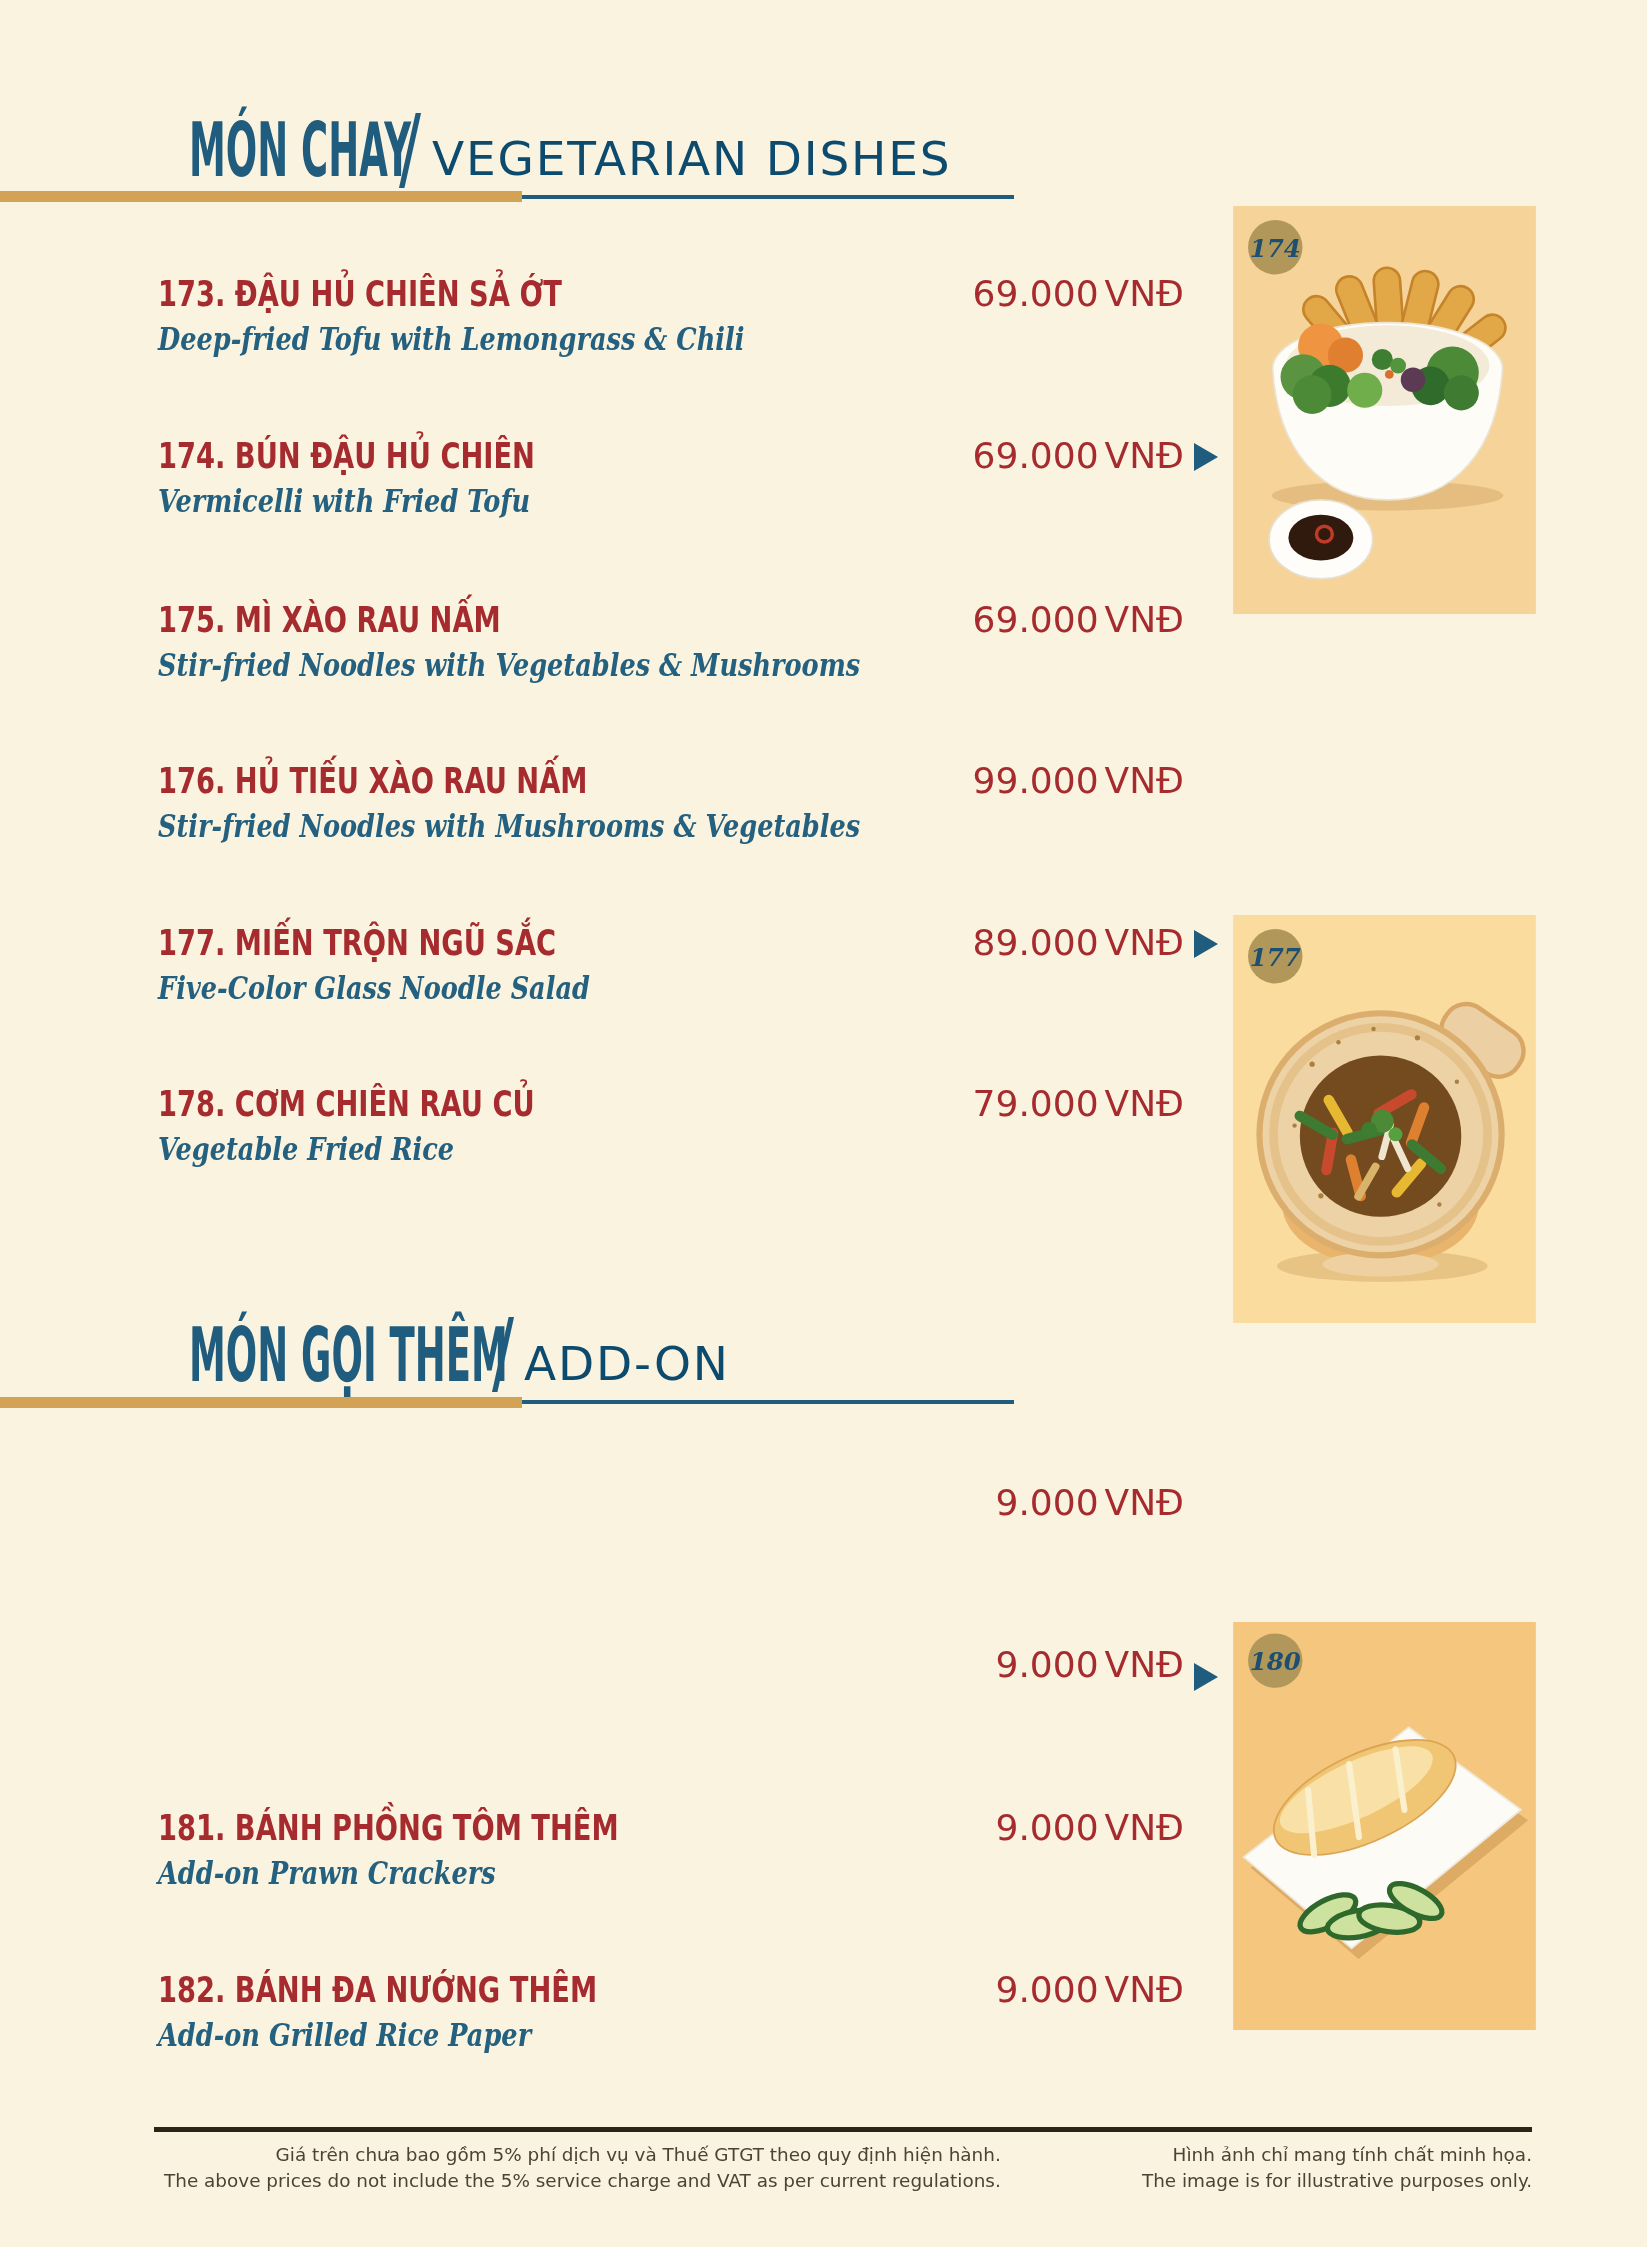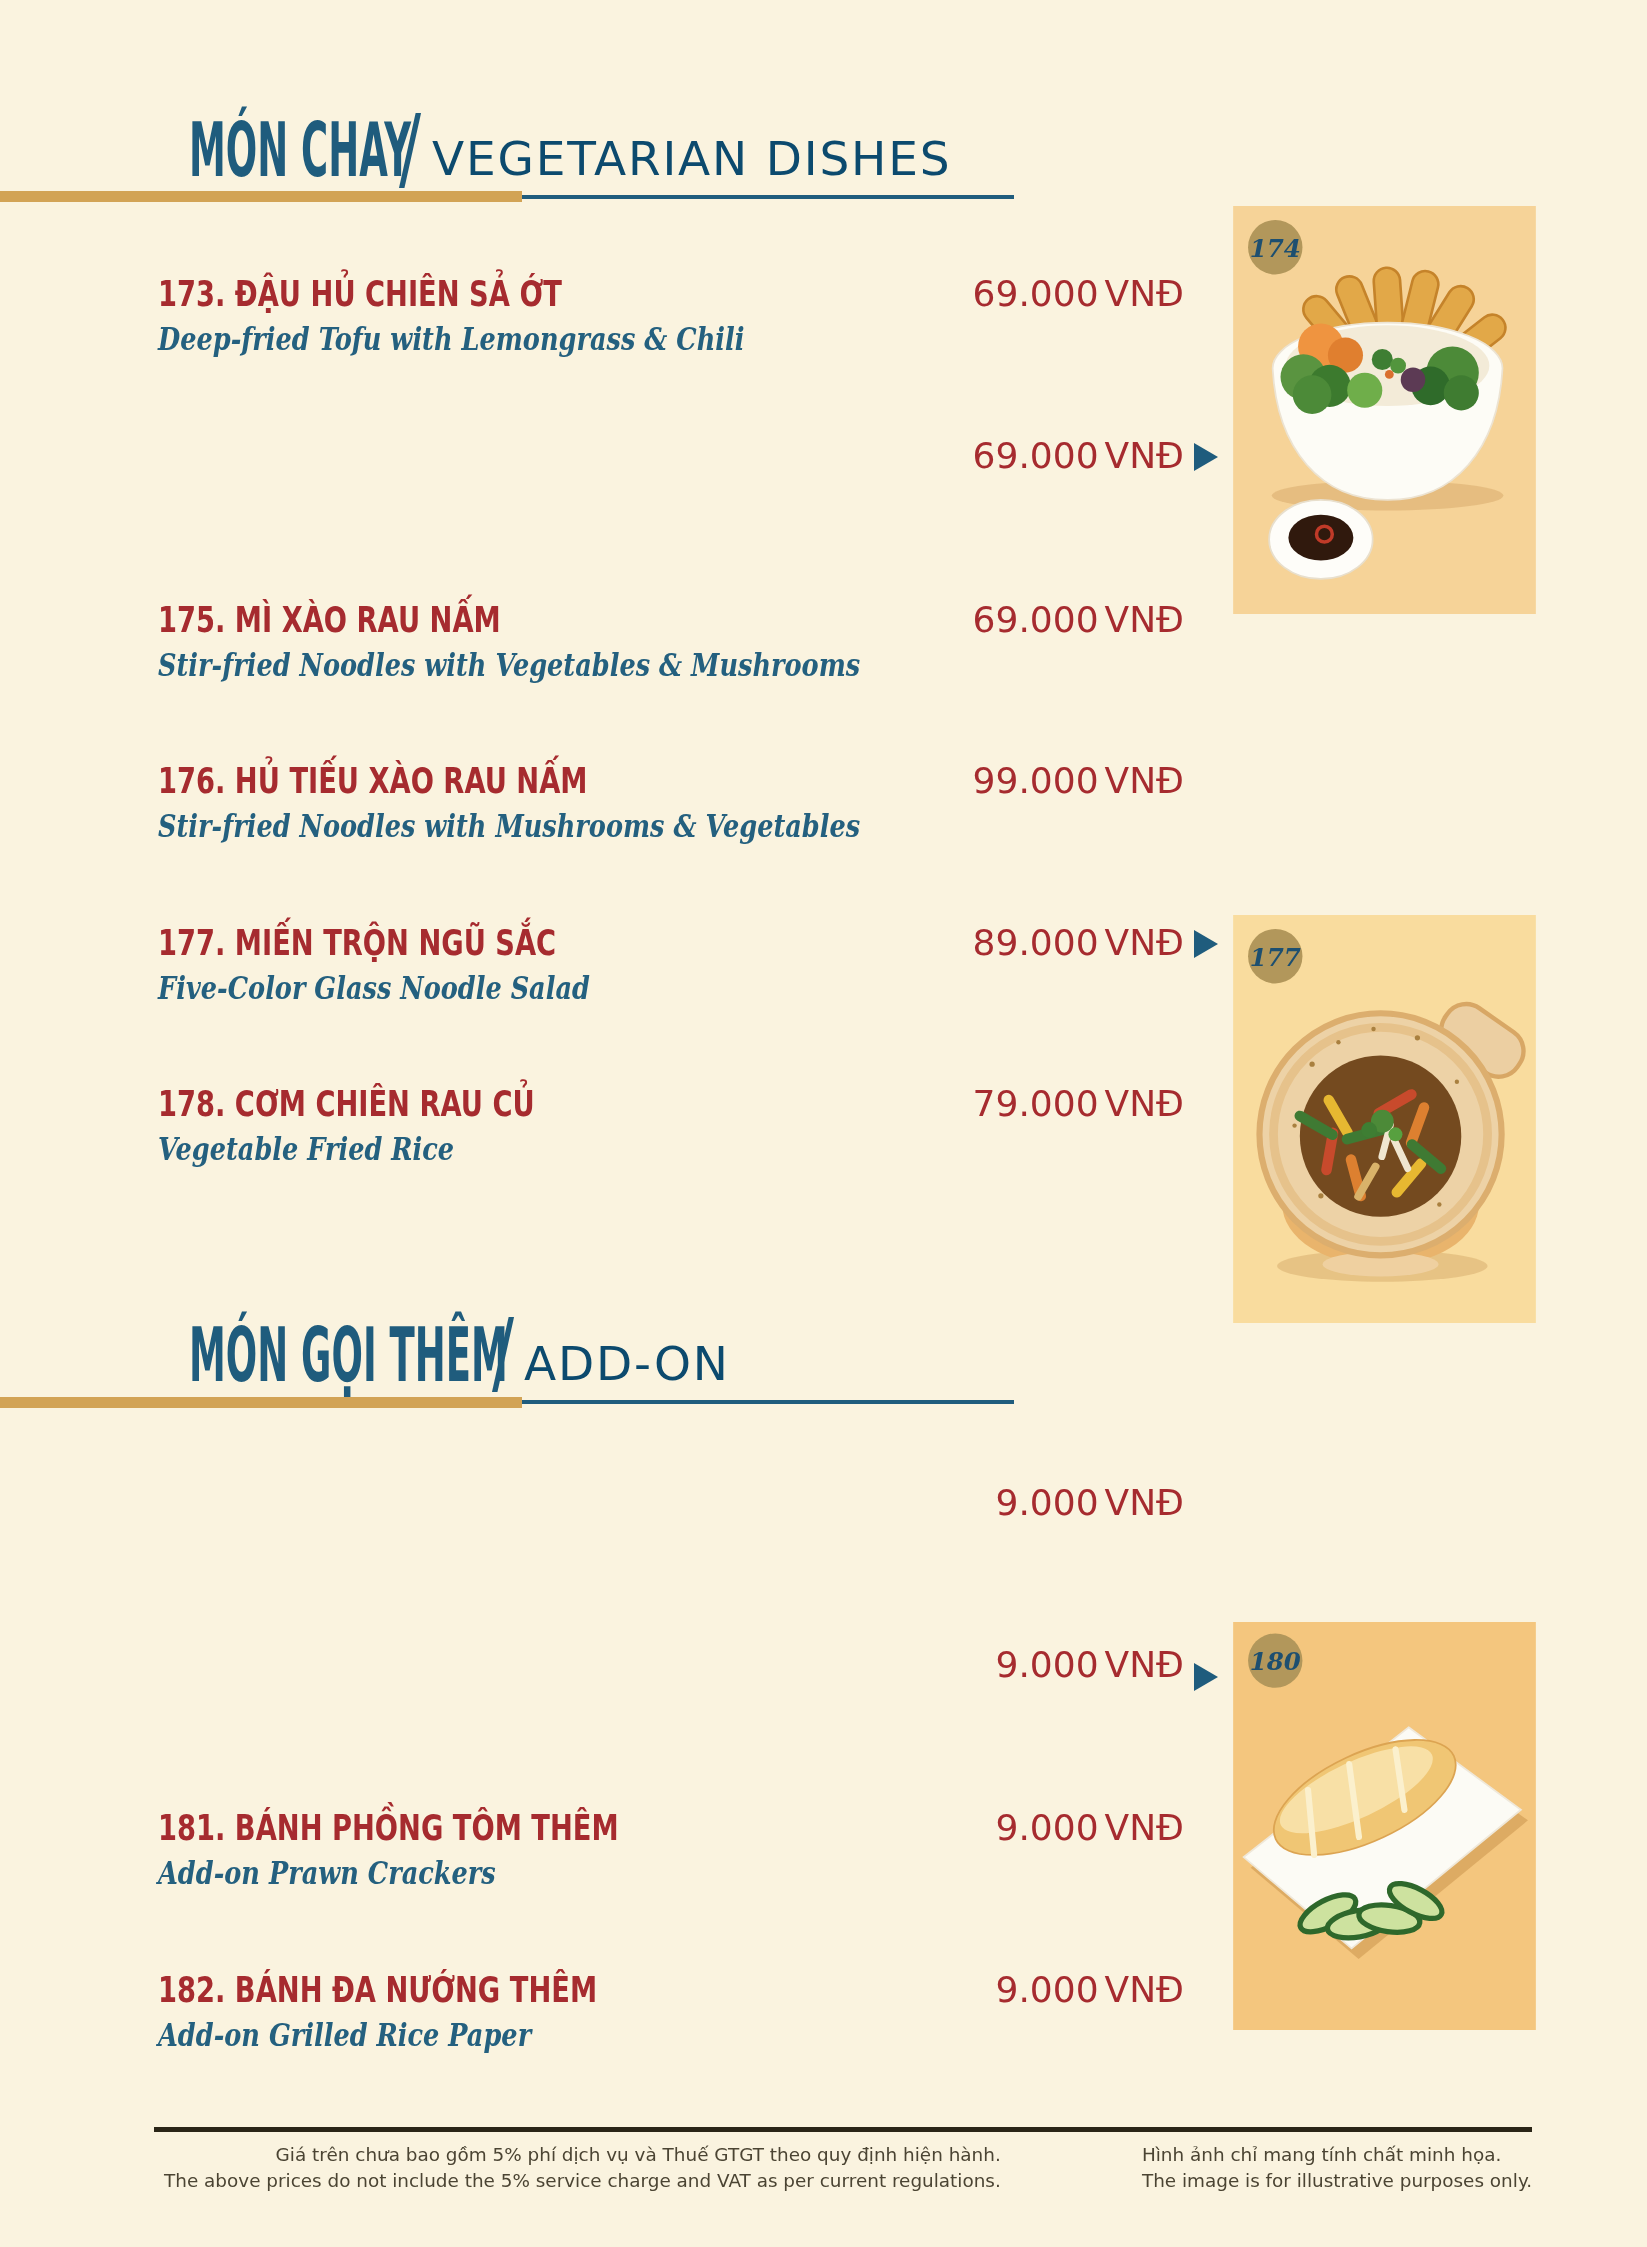--- a/index.html
+++ b/index.html
@@ -31,41 +31,45 @@
   .arrow{position:absolute;width:0;height:0;border-left:24px solid #1f5c7d;
         border-top:14px solid transparent;border-bottom:14px solid transparent;}
 
   .photo{position:absolute;left:1233px;width:303px;height:408px;}
   .photo svg{display:block;}
 
   
   .footer-rule{position:absolute;left:154px;top:2127px;width:1378px;height:5.3px;background:#2a2517;}
   .footer{position:absolute;top:2142px;font-size:18.4px;line-height:25.5px;color:#4b4433;}
   .footer.left{left:164px;text-align:right;}
-  .footer.right{right:116px;text-align:left;}
+  .footer.right{right:116px;text-align:right;}
 </style>
 </head>
 <body>
 
 <div class="page">
 
   <div class="h-vi" style="top:113px">MÓN CHAY</div>
   <div class="h-slash" style="left:399px;top:103px">/</div>
   <div class="h-en" style="left:432px;top:135px">VEGETARIAN DISHES</div>
   <div class="bar-gold" style="top:191px"></div>
   <div class="bar-line" style="top:195px"></div>
 
   <div class="item" style="top:274px">
     <div class="item-name">173. ĐẬU HỦ CHIÊN SẢ ỚT</div>
     <div class="item-desc">Deep-fried Tofu with Lemongrass &amp; Chili</div>
   </div>
   <div class="price" style="top:274px">
     <span class="amt">69.000</span><span class="cur">VNĐ</span>
   </div>
 
+  <div class="item" style="top:436px">
+    <div class="item-name">174. BÚN ĐẬU HỦ CHIÊN</div>
+    <div class="item-desc">Vermicelli with Fried Tofu</div>
+  </div>
   <div class="price" style="top:436px">
     <span class="amt">69.000</span><span class="cur">VNĐ</span>
   </div>
   <div class="arrow" style="left:1194px;top:443px"></div>
 
   <div class="item" style="top:600px">
     <div class="item-name">175. MÌ XÀO RAU NẤM</div>
     <div class="item-desc">Stir-fried Noodles with Vegetables &amp; Mushrooms</div>
   </div>
   <div class="price" style="top:600px">

